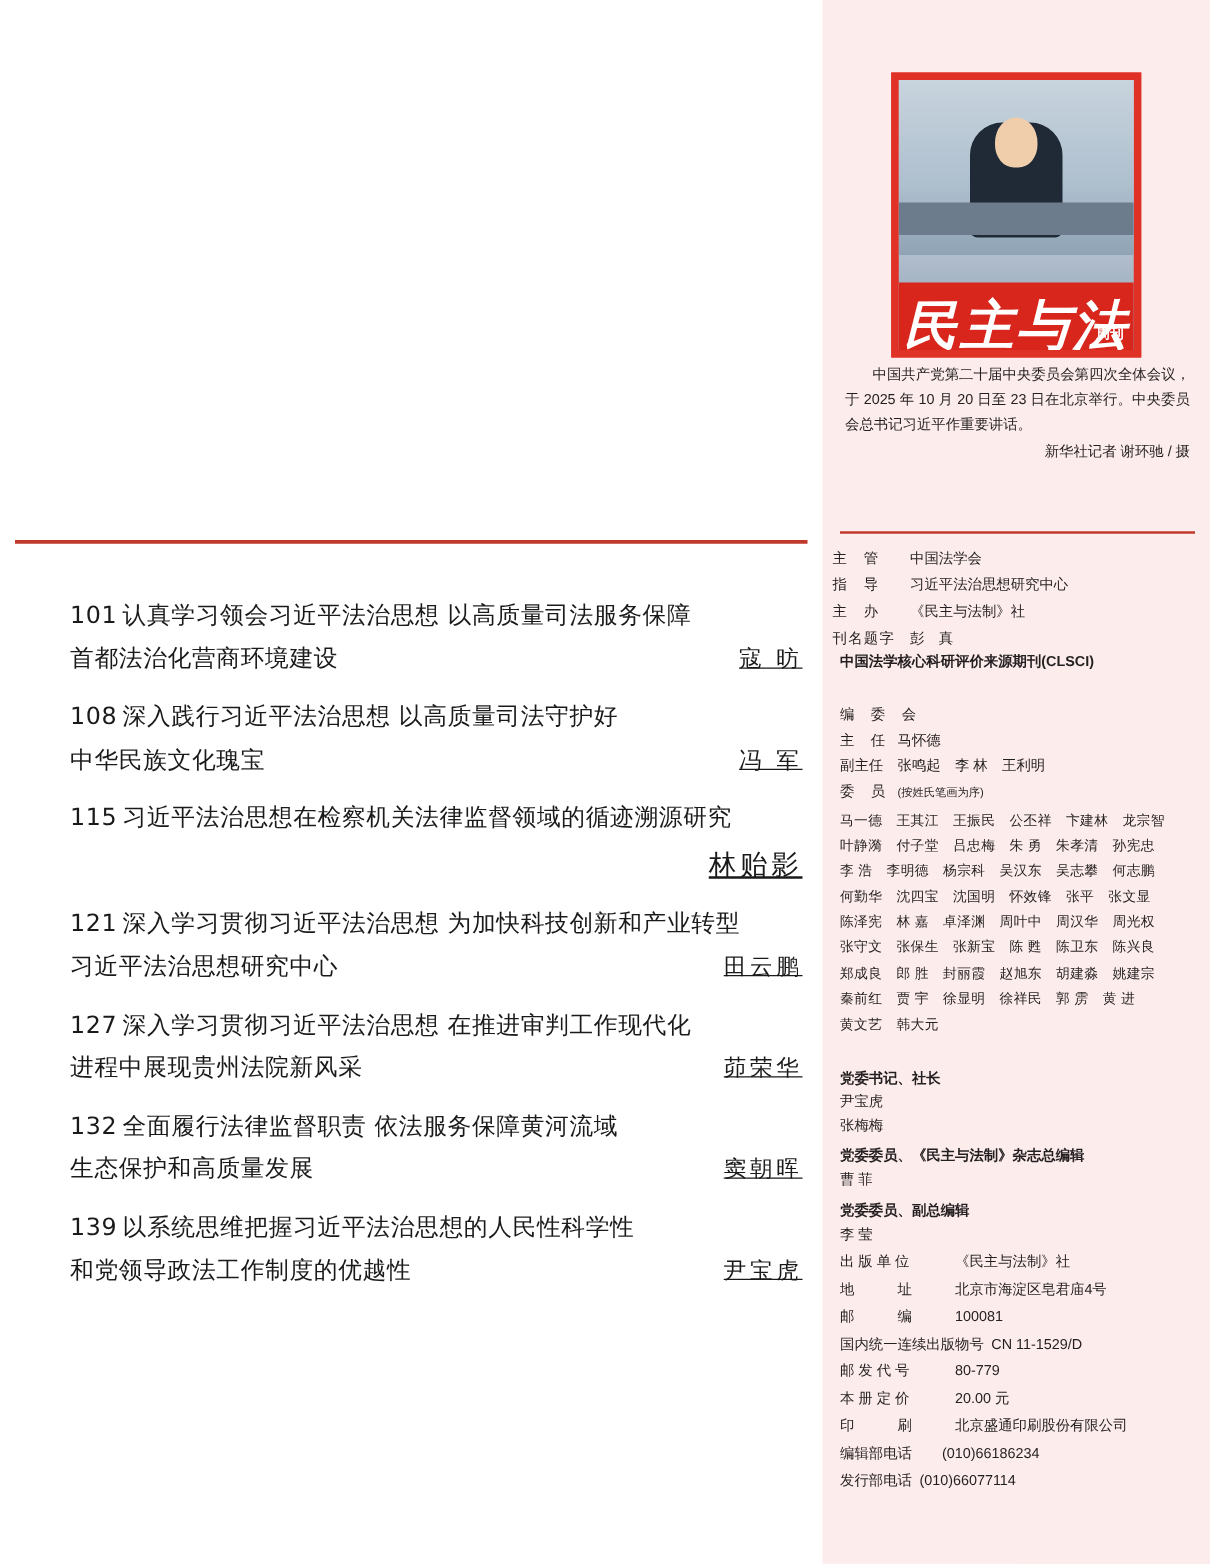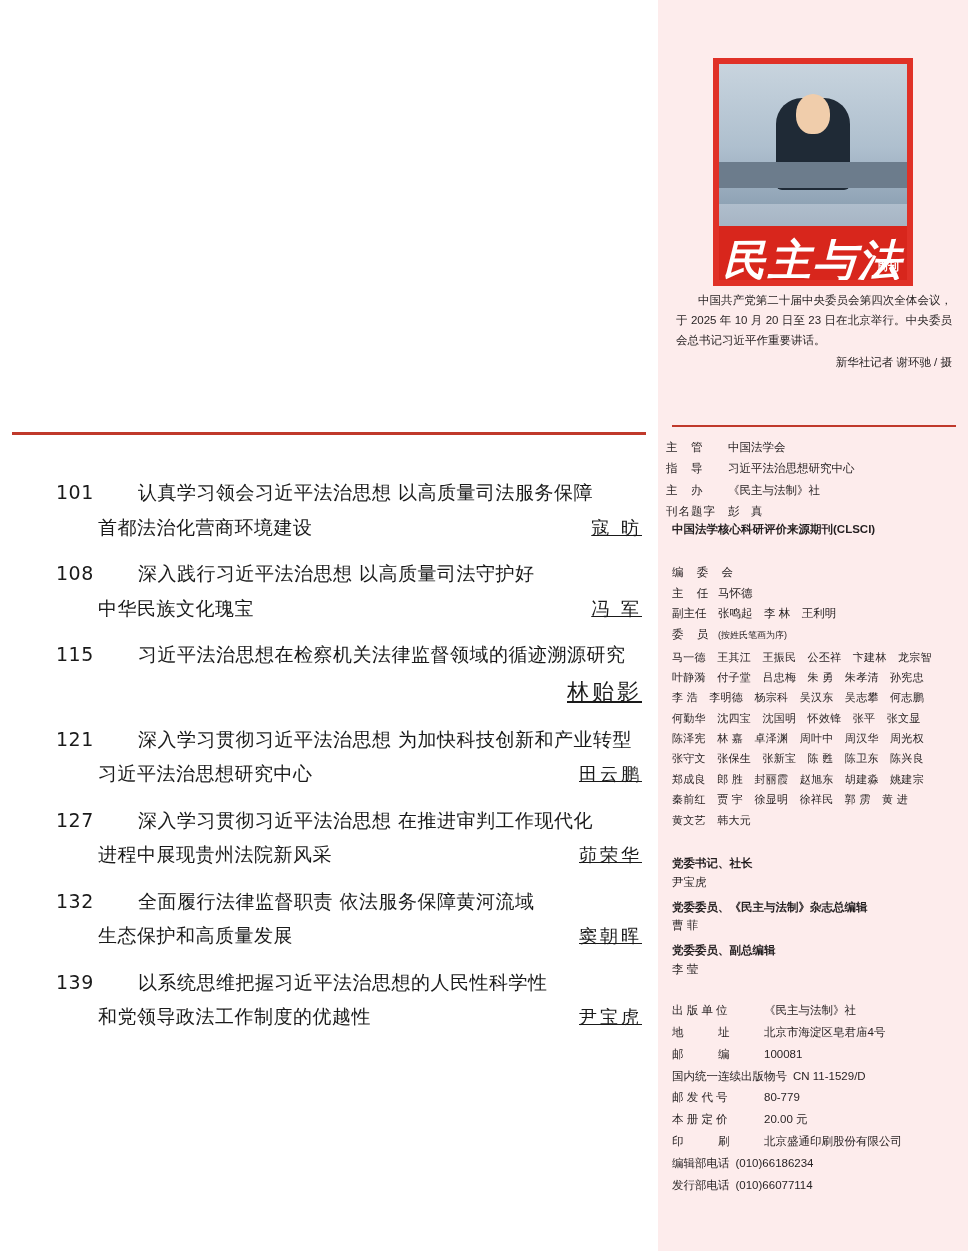--- a/index.html
+++ b/index.html
@@ -259,30 +259,29 @@
     align-items: baseline;
     font-size: 19px;
     line-height: 1.5;
   }
   .toc-page {
     width: 42px;
     flex: none;
     font-size: 19px;
     letter-spacing: 0.5px;
   }
-  .toc-title { flex: 1; letter-spacing: 0.5px; margin-left: 40px; }
+  .toc-title { flex: 1; letter-spacing: 0.5px; }
   .toc-line2 {
     display: flex;
     align-items: baseline;
     font-size: 19px;
     line-height: 1.5;
     margin-top: 6px;
   }
   .toc-line2 .cont {
-    margin-left: 42px;
     flex: 1;
     letter-spacing: 0.5px;
   }
   .toc-author {
     flex: none;
     font-family: "DejaVu Serif", serif;
     font-size: 18px;
     letter-spacing: 3px;
     text-align: right;
     min-width: 90px;
@@ -367,20 +366,21 @@
         <div>张守文　张保生　张新宝　陈 甦　陈卫东　陈兴良</div>
         <div>郑成良　郎 胜　封丽霞　赵旭东　胡建淼　姚建宗</div>
         <div>秦前红　贾 宇　徐显明　徐祥民　郭 雳　黄 进</div>
         <div>黄文艺　韩大元</div>
       </div>
     </div>
 
     <div class="staff">
       <div class="role">党委书记、社长</div>
       <div class="person">尹宝虎</div>
+      <div class="person">张梅梅</div>
       <div class="role">党委委员、《民主与法制》杂志总编辑</div>
       <div class="person">曹 菲</div>
       <div class="role">党委委员、副总编辑</div>
       <div class="person">李 莹</div>
     </div>
 
     <div class="pubinfo">
       <div class="pi-row">
         <div class="pi-k plain">出 版 单 位</div>
         <div class="pi-v">《民主与法制》社</div>
@@ -403,21 +403,21 @@
       </div>
       <div class="pi-row">
         <div class="pi-k plain">本 册 定 价</div>
         <div class="pi-v">20.00 元</div>
       </div>
       <div class="pi-row">
         <div class="pi-k plain">印　　　刷</div>
         <div class="pi-v">北京盛通印刷股份有限公司</div>
       </div>
       <div class="pi-row">
-        <div class="pi-k plain" style="width:auto;margin-right:6px;">编辑部电话</div>
+        <div class="pi-k plain" style="width:auto;margin-right:24px;">编辑部电话</div>
         <div class="pi-v">(010)66186234</div>
       </div>
       <div class="pi-row">
         <div class="pi-k plain" style="width:auto;margin-right:6px;">发行部电话</div>
         <div class="pi-v">(010)66077114</div>
       </div>
     </div>
   </div>
 
   <div class="rule-left"></div>

